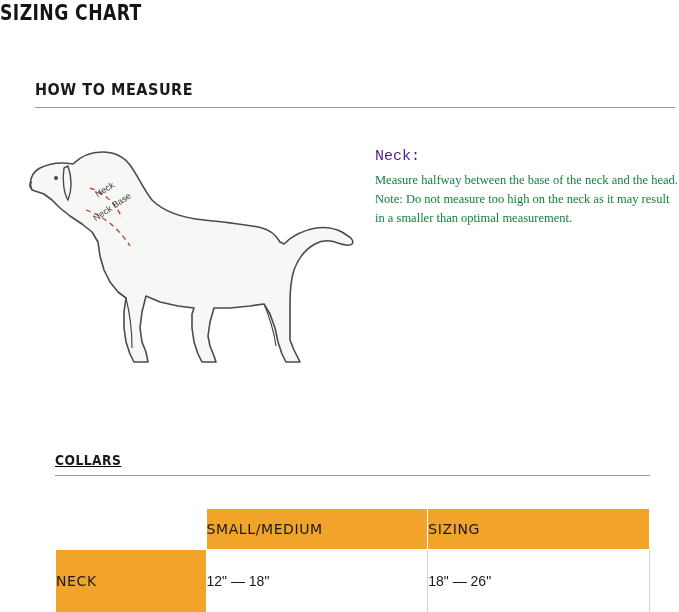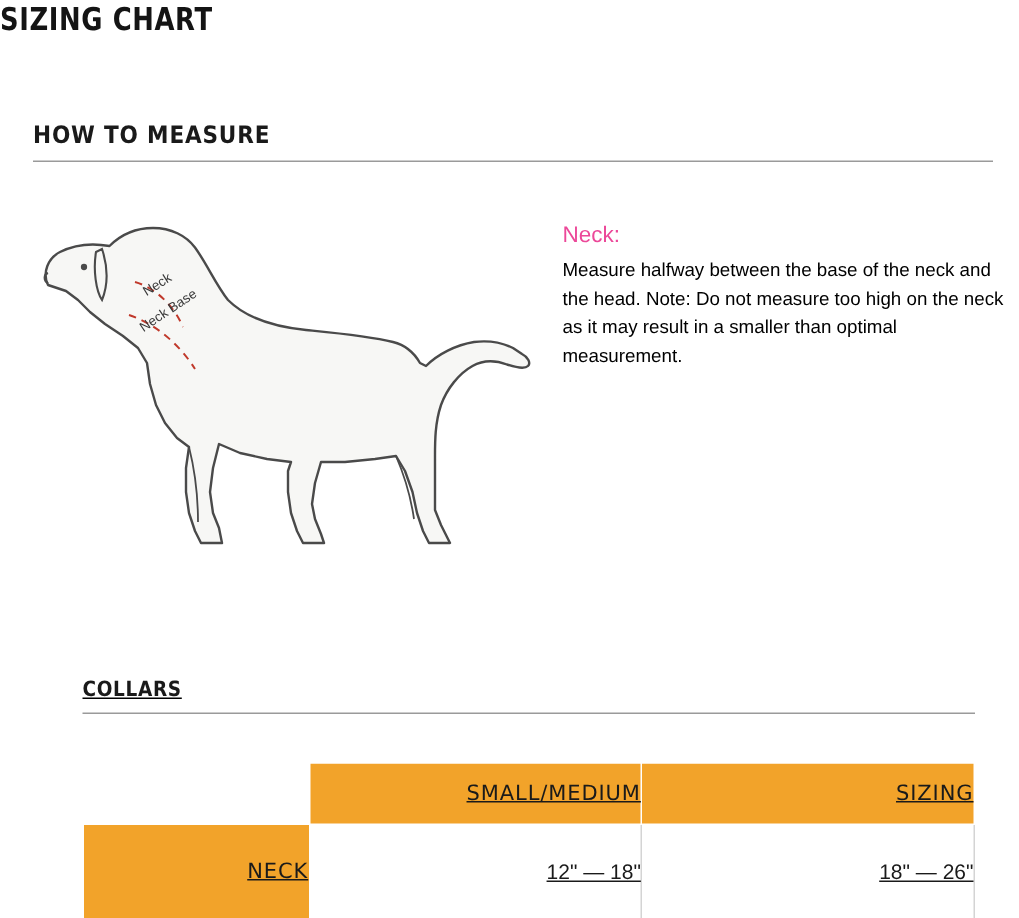--- a/index.html
+++ b/index.html
@@ -27,21 +27,21 @@
     letter-spacing: 0.5px;
     transform: scaleX(0.82);
     transform-origin: left top;
     color: #141414;
     line-height: 26px;
   }
 
   
   .section-how {
     position: absolute;
-    left: 22px;
+    left: 35px;
     top: 80px;
     width: 640px;
   }
   .section-heading {
     font-family: "DejaVu Sans", sans-serif;
     font-weight: bold;
     font-size: 16px;
     letter-spacing: 0.6px;
     transform: scaleX(0.9);
     transform-origin: left top;
@@ -84,29 +84,30 @@
 
   
   .measure-text {
     position: absolute;
     left: 375px;
     top: 148px;
     width: 305px;
   }
   .measure-title {
     font-size: 15px;
-    color: #ec4899;
+    color: #4c1d95;
     margin: 0 0 6px 0;
-    font-family: Liberation Sans, sans-serif;
+    font-family: Liberation Mono, monospace;
   }
   .measure-body {
     font-size: 12.5px;
     line-height: 19px;
-    color: #000000;
+    color: #15803d;
     margin: 0;
+    font-family: Liberation Serif, serif;
   }
 
   
   .section-collars {
     position: absolute;
     left: 55px;
     top: 452px;
     width: 595px;
     text-decoration: underline;
   }
@@ -126,23 +127,22 @@
     position: absolute;
     left: 55px;
     top: 508px;
     width: 595px;
     border-collapse: collapse;
     table-layout: fixed;
   }
   .size-table td, .size-table th {
     border: 1px solid #ffffff;
     padding: 0;
-    text-align: right;
+    text-align: left;
     vertical-align: middle;
-    text-decoration: underline;
   }
   .cell-blank {
     background: #ffffff;
     border: none !important;
     width: 150px;
   }
   .col-head {
     background: #f2a32a;
     color: #1a1a1a;
     font-family: "DejaVu Sans", sans-serif;

